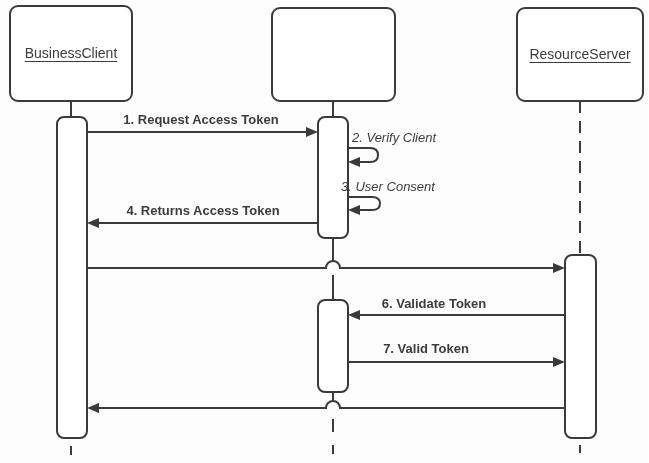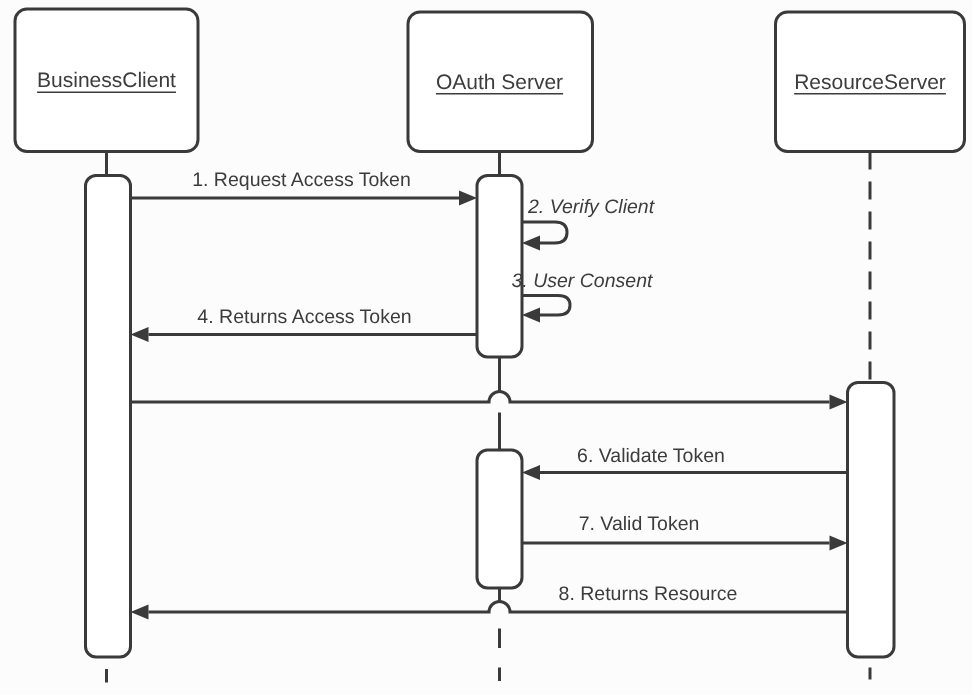--- a/index.html
+++ b/index.html
@@ -23,21 +23,21 @@
     font-size: 13px;
     line-height: 15px;
   }
   .actor-label {
     font-size: 14px;
     line-height: 16px;
     text-decoration: underline;
     text-underline-offset: 3px;
     transform: translate(-50%, -50%);
   }
-  .msg-label { transform: translateX(-50%); }
+  .msg-label { transform: translateX(-50%); font-weight: bold; }
   .self-label { transform: none; font-style: italic; }
 </style>
 </head>
 <body>
 
 <div class="stage">
 
   <svg width="649" height="463" viewBox="0 0 649 463">
 
     <line class="wire" x1="71" y1="101" x2="71" y2="117"></line>
@@ -81,24 +81,22 @@
     <polygon class="head" points="348,315 360,310 360,320"></polygon>
 
     <line class="wire" x1="348" y1="362" x2="553" y2="362"></line>
     <polygon class="head" points="565,362 553,357 553,367"></polygon>
 
     <path class="wire" d="M 565 408 H 340 A 7 7 0 0 0 326 408 H 99"></path>
     <polygon class="head" points="87,408 99,403 99,413"></polygon>
   </svg>
 
   <div class="label actor-label" style="left:71px;  top:53px;">BusinessClient</div>
-  <div class="label actor-label" style="left:333px; top:54px;">OAuth Server</div>
   <div class="label actor-label" style="left:580px; top:54px;">ResourceServer</div>
 
   <div class="label msg-label" style="left:201px; top:112px;">1. Request Access Token</div>
   <div class="label self-label" style="left:352px; top:130px;">2. Verify Client</div>
   <div class="label self-label" style="left:341px; top:179px;text-align:center;">3. User Consent</div>
   <div class="label msg-label" style="left:203px; top:203px;">4. Returns Access Token</div>
   <div class="label msg-label" style="left:434px; top:296px;">6. Validate Token</div>
   <div class="label msg-label" style="left:426px; top:341px;">7. Valid Token</div>
-  <div class="label msg-label" style="left:432px; top:388px;">8. Returns Resource</div>
 
 </div>
 
 </body></html>

